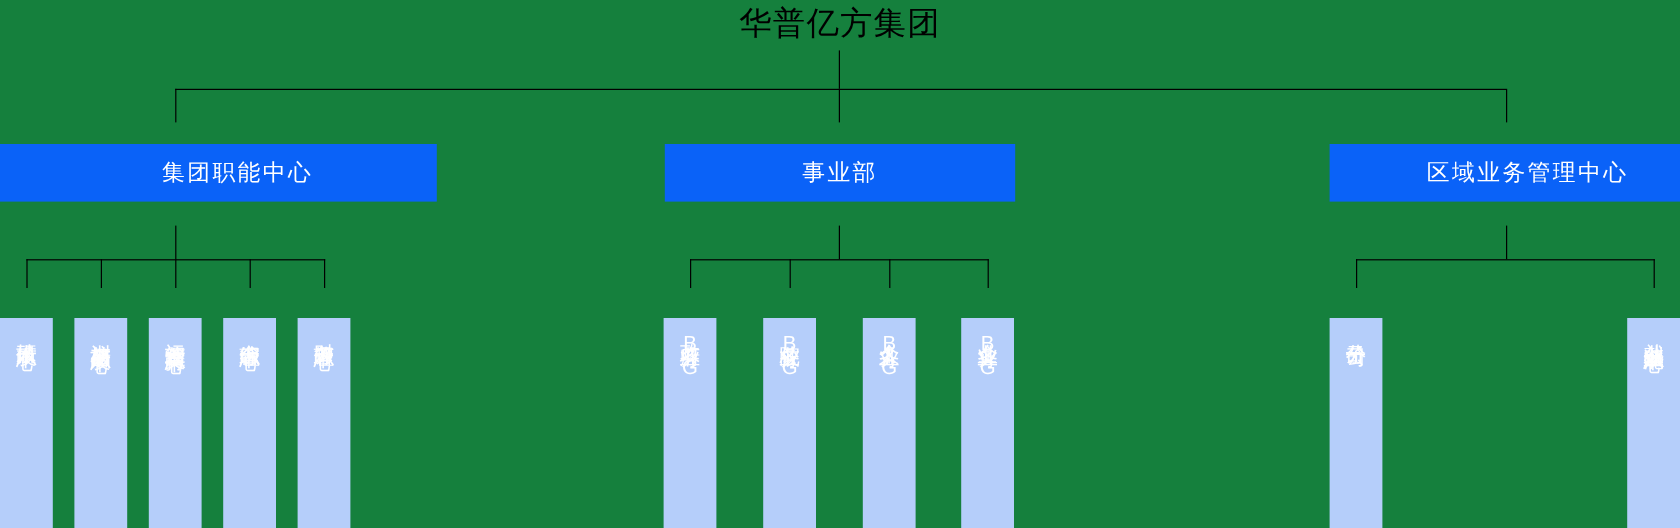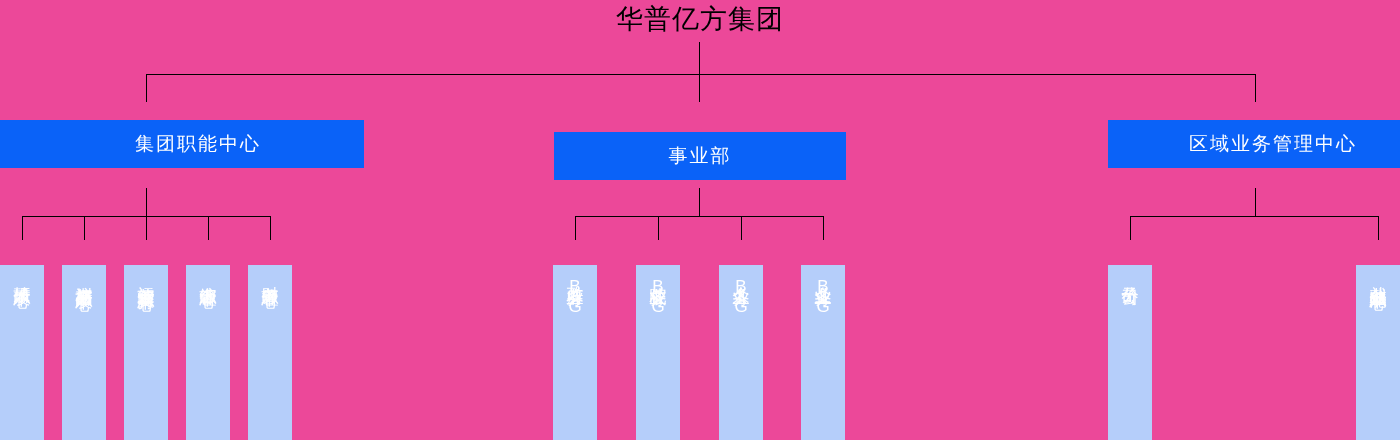--- a/index.html
+++ b/index.html
@@ -7,21 +7,21 @@
     padding: 0;
     background: #ffffff;
   }
   body {
     font-family: "Liberation Sans", "DejaVu Sans", sans-serif;
   }
   #org-chart {
     position: relative;
     width: 1400px;
     height: 440px;
-    background: #ec4899;
+    background: #15803d;
     overflow: hidden;
     text-decoration: underline;
   }
   
   .chart-title {
     position: absolute;
     left: 0;
     top: 2px;
     width: 1400px;
     text-align: center;
@@ -90,21 +90,21 @@
   <div class="vline" style="left:699px; top:42px; height:32px;"></div>
   <div class="hline" style="left:146px; top:74px; width:1109px;"></div>
   <div class="vline" style="left:146px; top:74px; height:28px;"></div>
   <div class="vline" style="left:699px; top:74px; height:28px;"></div>
   <div class="vline" style="left:1255px; top:74px; height:28px;"></div>
 
   <div class="l1-box" style="left:0px; width:332px;padding-left:32px;">
     <span>集团职能中心</span>
   </div>
 
-  <div class="l1-box" style="left:554px; width:292px;margin-top:12px;">
+  <div class="l1-box" style="left:554px; width:292px;">
     <span>事业部</span>
   </div>
 
   <div class="l1-box" style="left:1108px; width:330px;">
     <span>区域业务管理中心</span>
   </div>
 
   <div class="vline" style="left:146px; top:188px; height:28px;"></div>
   <div class="hline" style="left:22px; top:216px; width:249px;"></div>
   <div class="vline" style="left:22px; top:216px; height:24px;"></div>

